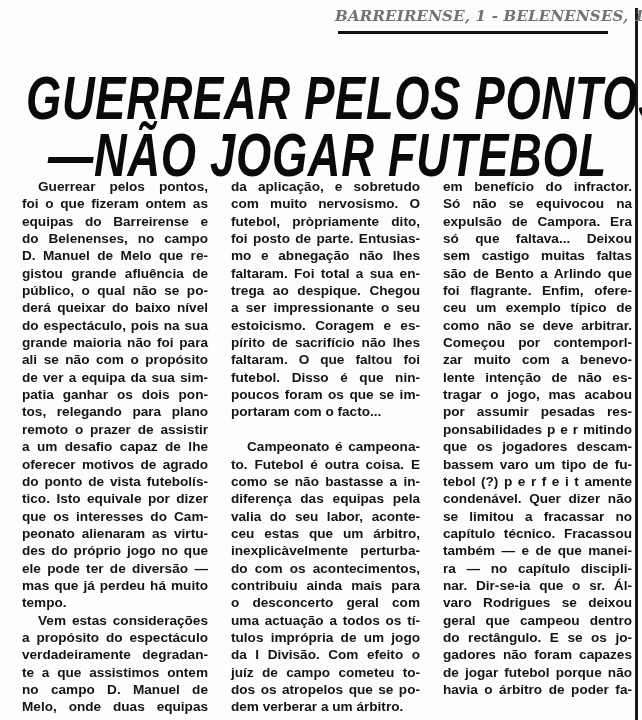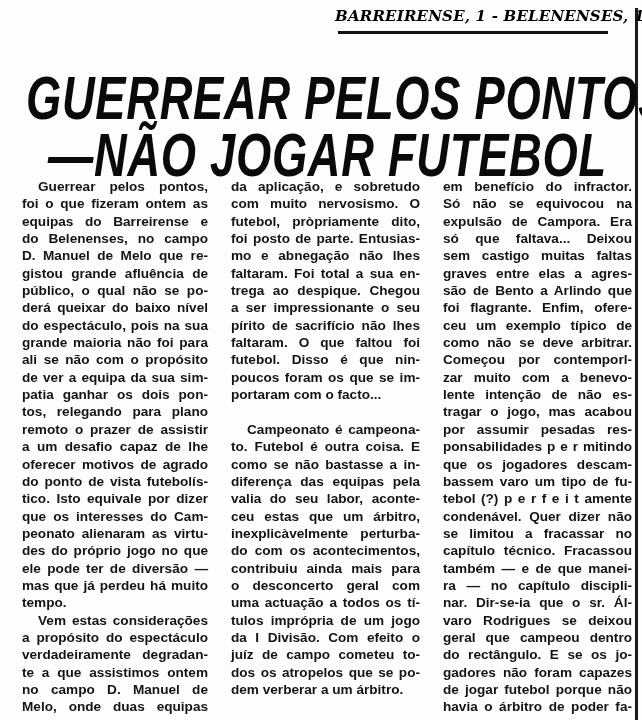--- a/index.html
+++ b/index.html
@@ -2,21 +2,21 @@
 <html><head>
   <meta charset="utf-8">
   <style>
     html, body { margin: 0; padding: 0; background: #ffffff; }
     body { width: 642px; height: 720px; position: relative; overflow: hidden; color: #111; }
     .page { position: absolute; inset: 0; background: #fdfdfd; }
     .right-rule { position: absolute; left: 635px; top: 8px; width: 3px; height: 712px; background: #1a1a1a; }
     .kicker {
       position: absolute; left: 335px; top: 7px; width: 275px;
       font-family: "DejaVu Serif", serif; font-weight: bold; font-style: italic;
-      font-size: 15px; letter-spacing: 0.2px; color: #000000; white-space: nowrap;
+      font-size: 15px; letter-spacing: 0.2px; color: #737373; white-space: nowrap;
     }
     .kicker-rule { position: absolute; left: 338px; top: 31px; width: 270px; height: 3px; background: #111; }
     .headline {
       position: absolute; left: 0; width: 642px;
       font-family: "Liberation Sans", sans-serif; font-weight: bold; font-style: italic;
       color: #0a0a0a; white-space: nowrap; line-height: 1;
       transform-origin: left top;
     }
     .h1 { top: 67px; font-size: 62px; left: 26px; transform: scaleX(0.73); letter-spacing: 1px; }
     .h2 { top: 124px; font-size: 62px; left: 48px; transform: scaleX(0.73); letter-spacing: 1px; }
@@ -81,20 +81,21 @@
     </div>
   <div class="col col2">
       <span class="ln">da aplicação, e sobretudo</span>
       <span class="ln">com muito nervosismo. O</span>
       <span class="ln">futebol, pròpriamente dito,</span>
       <span class="ln">foi posto de parte. Entusias-</span>
       <span class="ln">mo e abnegação não lhes</span>
       <span class="ln">faltaram. Foi total a sua en-</span>
       <span class="ln">trega ao despique. Chegou</span>
       <span class="ln">a ser impressionante o seu</span>
+      <span class="ln">estoicismo. Coragem e es-</span>
       <span class="ln">pírito de sacrifício não lhes</span>
       <span class="ln">faltaram. O que faltou foi</span>
       <span class="ln">futebol. Disso é que nin-</span>
       <span class="ln">poucos foram os que se im-</span>
       <span class="ln last">portaram com o facto...</span>
       <span class="gap"></span>
       <span class="ln indent">Campeonato é campeona-</span>
       <span class="ln">to. Futebol é outra coisa. E</span>
       <span class="ln">como se não bastasse a in-</span>
       <span class="ln">diferença das equipas pela</span>
@@ -110,21 +111,20 @@
       <span class="ln">juíz de campo cometeu to-</span>
       <span class="ln">dos os atropelos que se po-</span>
       <span class="ln last">dem verberar a um árbitro.</span>
     </div>
   <div class="col col3">
       <span class="ln">em benefício do infractor.</span>
       <span class="ln">Só não se equivocou na</span>
       <span class="ln">expulsão de Campora. Era</span>
       <span class="ln">só que faltava... Deixou</span>
       <span class="ln">sem castigo muitas faltas</span>
-      <span class="ln">graves entre elas a agres-</span>
       <span class="ln">são de Bento a Arlindo que</span>
       <span class="ln">foi flagrante. Enfim, ofere-</span>
       <span class="ln">ceu um exemplo típico de</span>
       <span class="ln">como não se deve arbitrar.</span>
       <span class="ln">Começou por contemporl-</span>
       <span class="ln">zar muito com a benevo-</span>
       <span class="ln">lente intenção de não es-</span>
       <span class="ln">tragar o jogo, mas acabou</span>
       <span class="ln">por assumir pesadas res-</span>
       <span class="ln">ponsabilidades p e r mitindo</span>

